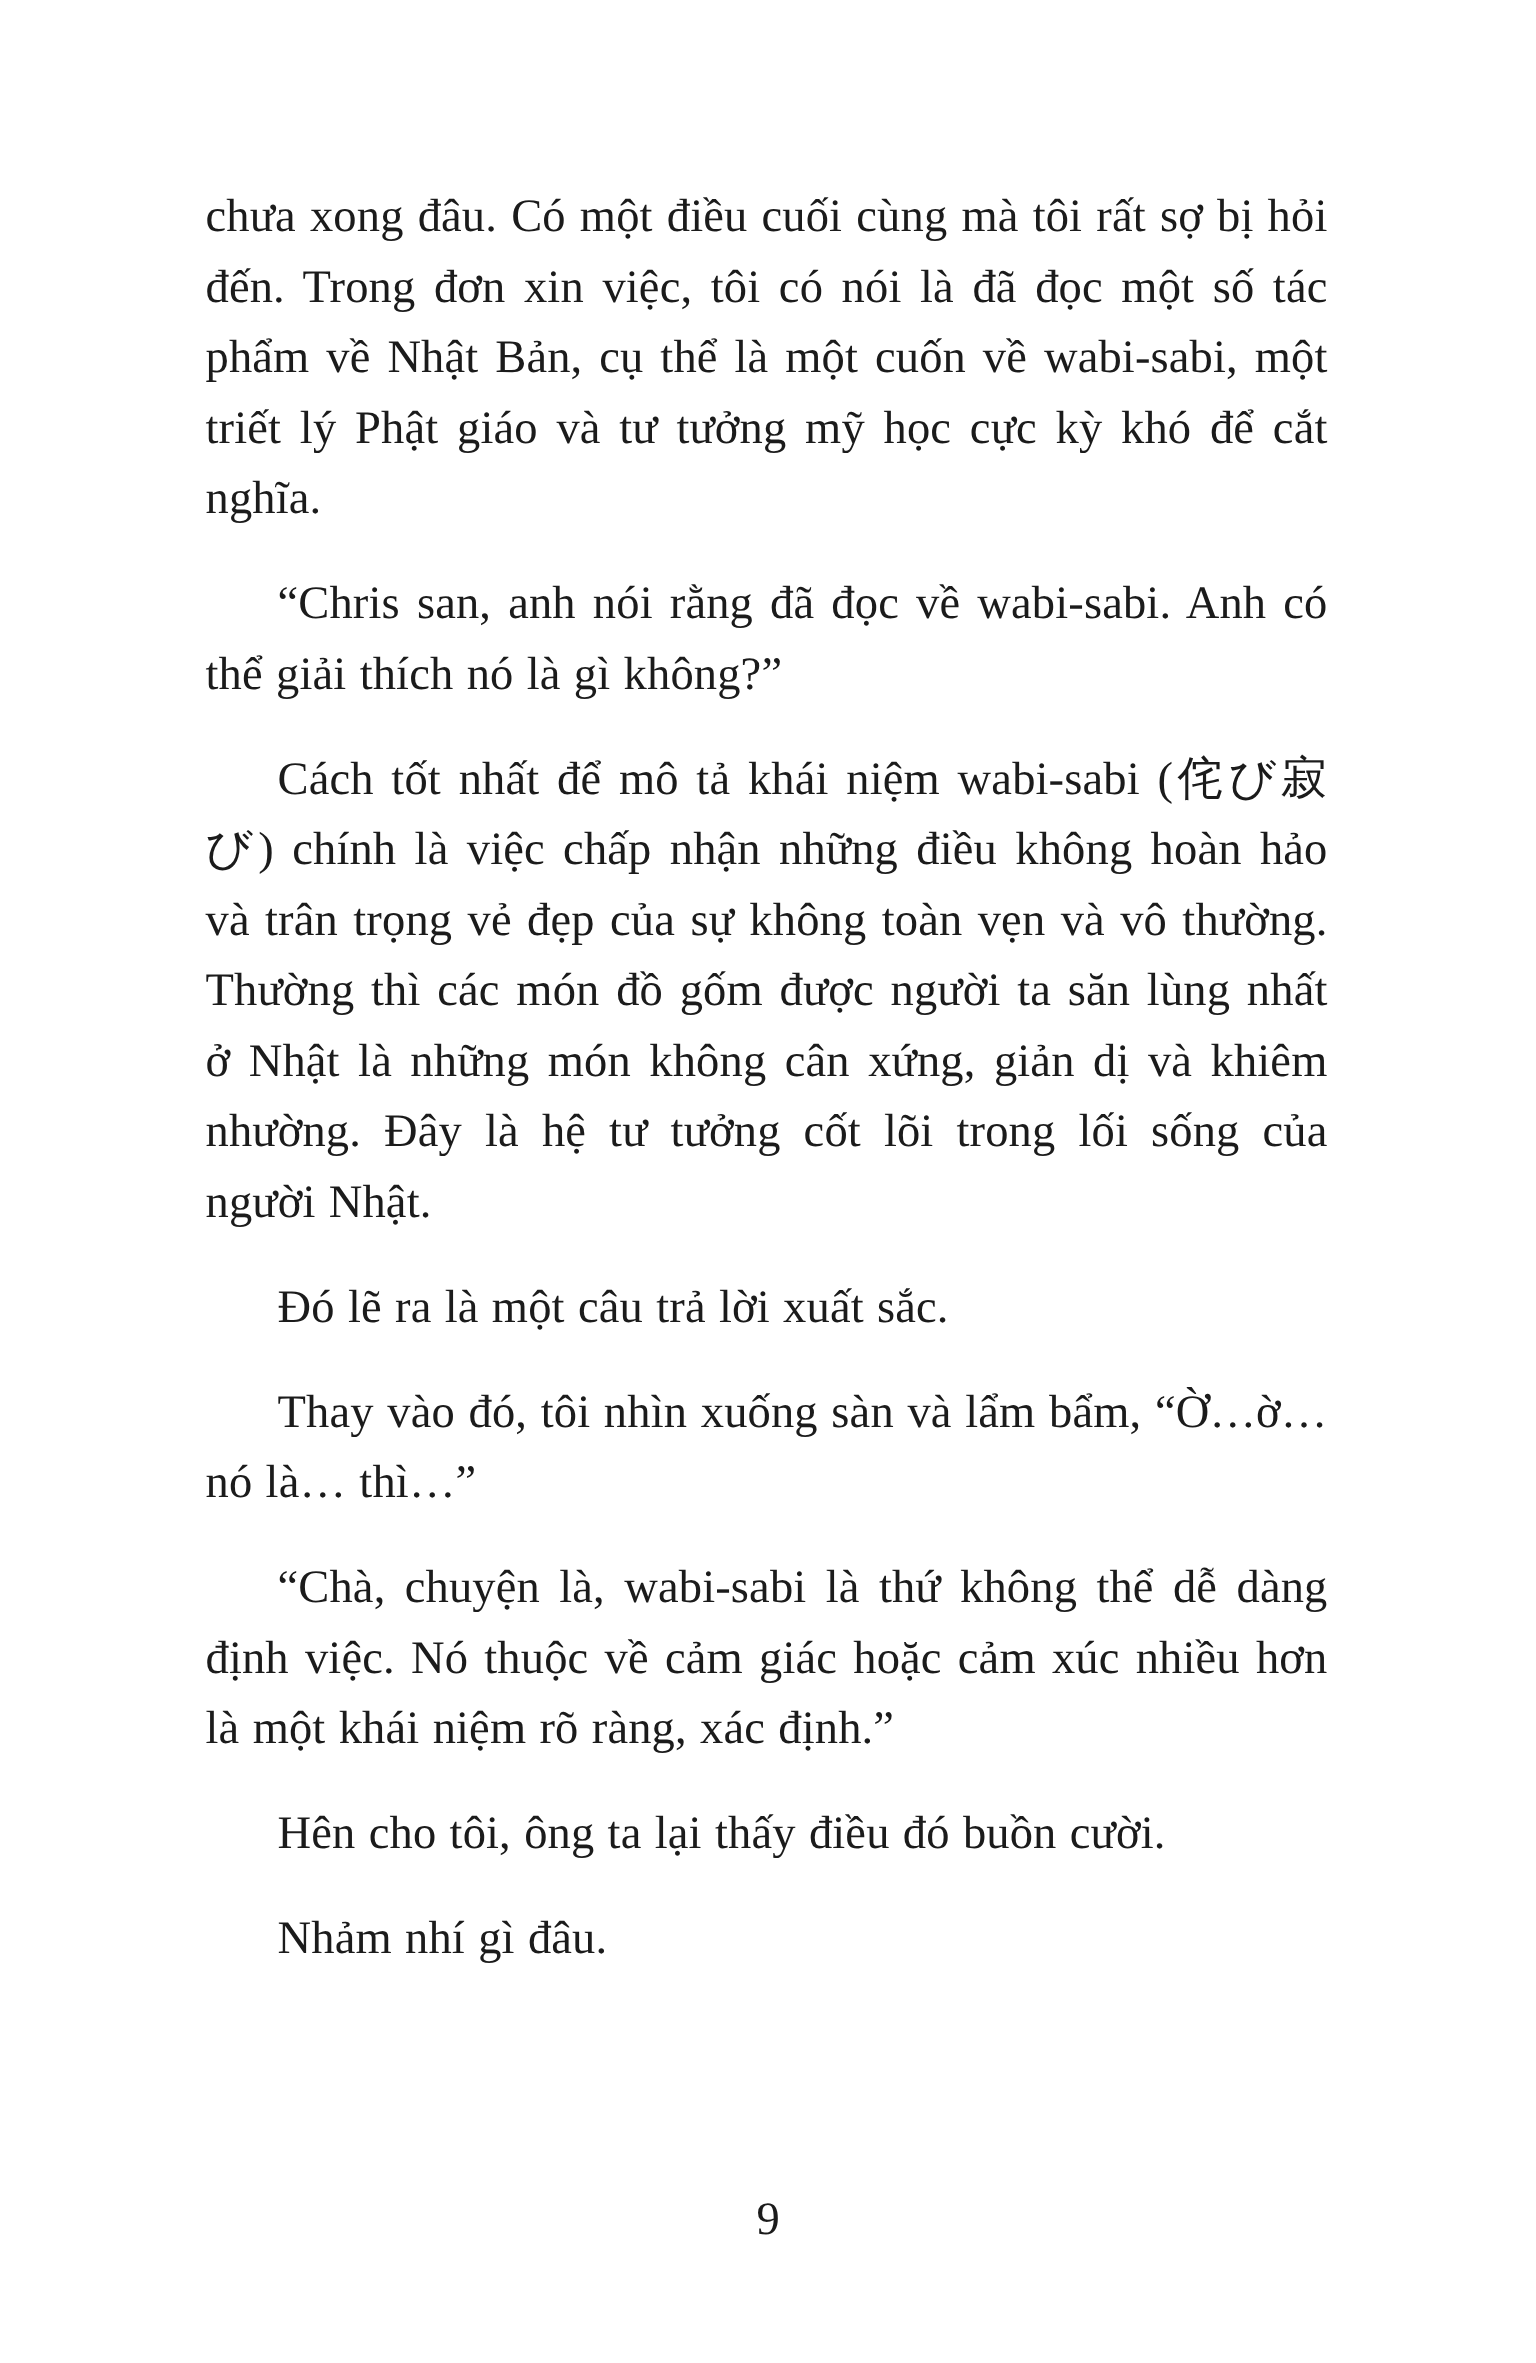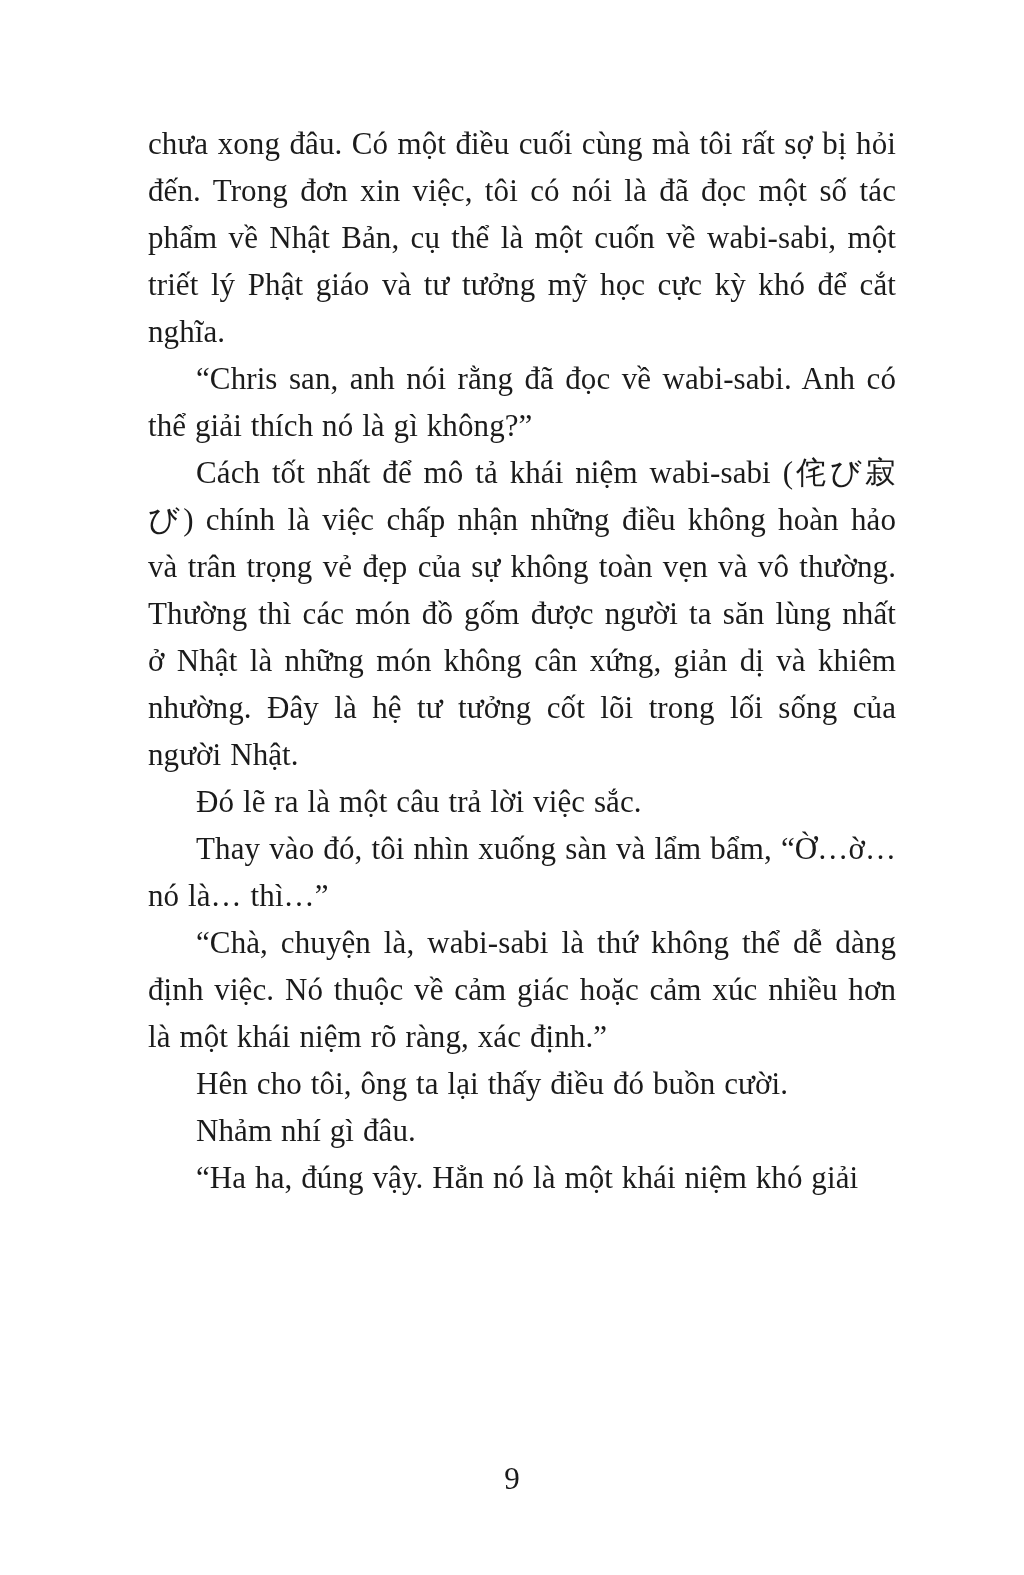--- a/index.html
+++ b/index.html
@@ -11,53 +11,53 @@
     width: 1024px;
     height: 1575px;
     position: relative;
     font-family: "Liberation Serif", "DejaVu Serif", serif;
     color: #1b1b1b;
     overflow: hidden;
   }
   .page {
     position: absolute;
     top: 120px;
-    left: 148px;
+    left: 137px;
     width: 748px;
   }
   .para {
     margin: 0;
     font-size: 31px;
     line-height: 47px;
     text-align: justify;
     text-justify: inter-word;
     letter-spacing: 0.1px;
     word-spacing: 1px;
   }
   .para.indent {
     text-indent: 48px;
+    margin-top: 23px;
   }
   .page-number {
     position: absolute;
     top: 1455px;
     left: 0;
     width: 1024px;
     text-align: center;
     font-size: 31px;
     line-height: 47px;
   }
 </style>
 </head>
 <body>
 
 <div class="page">
   <p class="para">chưa xong đâu. Có một điều cuối cùng mà tôi rất sợ bị hỏi đến. Trong đơn xin việc, tôi có nói là đã đọc một số tác phẩm về Nhật Bản, cụ thể là một cuốn về wabi-sabi, một triết lý Phật giáo và tư tưởng mỹ học cực kỳ khó để cắt nghĩa.</p>
   <p class="para indent">“Chris san, anh nói rằng đã đọc về wabi-sabi. Anh có thể giải thích nó là gì không?”</p>
   <p class="para indent">Cách tốt nhất để mô tả khái niệm wabi-sabi (侘び寂び) chính là việc chấp nhận những điều không hoàn hảo và trân trọng vẻ đẹp của sự không toàn vẹn và vô thường. Thường thì các món đồ gốm được người ta săn lùng nhất ở Nhật là những món không cân xứng, giản dị và khiêm nhường. Đây là hệ tư tưởng cốt lõi trong lối sống của người Nhật.</p>
-  <p class="para indent">Đó lẽ ra là một câu trả lời việc sắc.</p>
+  <p class="para indent">Đó lẽ ra là một câu trả lời xuất sắc.</p>
   <p class="para indent">Thay vào đó, tôi nhìn xuống sàn và lẩm bẩm, “Ờ…ờ… nó là… thì…”</p>
   <p class="para indent">“Chà, chuyện là, wabi-sabi là thứ không thể dễ dàng định việc. Nó thuộc về cảm giác hoặc cảm xúc nhiều hơn là một khái niệm rõ ràng, xác định.”</p>
   <p class="para indent">Hên cho tôi, ông ta lại thấy điều đó buồn cười.</p>
   <p class="para indent">Nhảm nhí gì đâu.</p>
-  <p class="para indent">“Ha ha, đúng vậy. Hẳn nó là một khái niệm khó giải</p>
 </div>
 
 <div class="page-number">9</div>
 
 </body></html>

